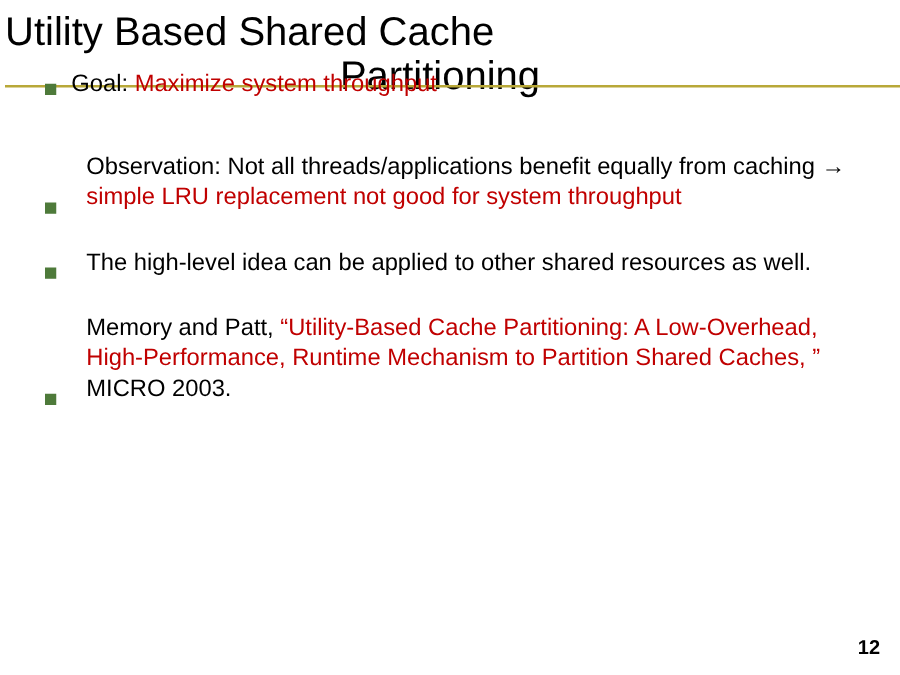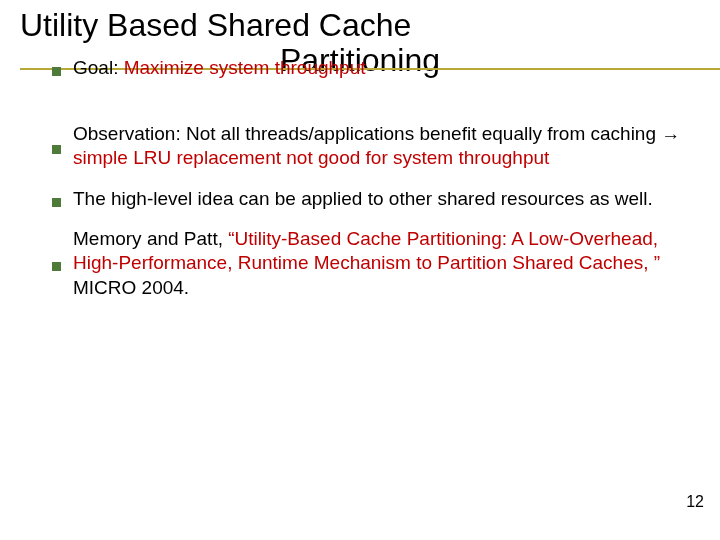--- a/index.html
+++ b/index.html
@@ -1,30 +1,30 @@
 <!DOCTYPE html>
 <html><head>
 <meta charset="utf-8">
 <style>
   * { margin: 0; padding: 0; box-sizing: border-box; }
   html, body { width: 720px; height: 540px; background: #fff; font-family: Arial, Helvetica, sans-serif; color: #000; }
-  .slide { position: relative; width: 720px; height: 540px; padding: 8px 20px 0 20px; }
+  .slide { position: relative; width: 720px; height: 540px; padding: 8px 20px 0 4px; }
   .title-wrap { position: relative; height: 94px; }
   .title { font-size: 32px; font-weight: 400; line-height: 1.1; }
   .title .line2 { position: relative; text-align: center; }
   .rule { border: 0; border-top: 2px solid #b8a838; position: absolute; left: 0; right: -20px; top: 60px; }
   .overlay-bullet { position: absolute; top: 48px; left: 32px; display: flex; align-items: center; gap: 12px; }
   .content { padding-left: 32px; padding-right: 10px; }
-  .group { margin-top: 16px; }
+  .group { margin-top: 28px; }
   .group.first { margin-top: 20px; }
-  .item { display: flex; align-items: center; gap: 12px; margin-bottom: 4px; }
+  .item { display: flex; align-items: flex-end; gap: 24px; margin-bottom: 4px; }
   .sq { width: 9px; height: 9px; background: #4e7a3a; flex: 0 0 auto; margin-top: 7px; }
   .txt { font-size: 19px; line-height: 1.28; }
   .red { color: #c00000; }
-  .pagenum { position: absolute; right: 16px; bottom: 29px; font-size: 16px; }
+  .pagenum { position: absolute; right: 16px; bottom: 12px; font-size: 16px; font-weight: bold; }
 </style>
 </head>
 <body>
 
 <div class="slide">
 
   <div class="title-wrap">
     <div class="title">
       <div>Utility Based Shared Cache</div>
       <div class="line2">Partitioning</div>
@@ -48,20 +48,20 @@
     <div class="group">
       <div class="item">
         <span class="sq"></span>
         <span class="txt"><span>The high-level idea can be applied to other shared resources as well.</span><span class="red"></span><span></span></span>
       </div>
     </div>
 
     <div class="group">
       <div class="item">
         <span class="sq"></span>
-        <span class="txt"><span>Memory and Patt, </span><span class="red">“Utility-Based Cache Partitioning: A Low-Overhead, High-Performance, Runtime Mechanism to Partition Shared Caches, ”</span><span> MICRO 2004.</span></span>
+        <span class="txt"><span>Memory and Patt, </span><span class="red">“Utility-Based Cache Partitioning: A Low-Overhead, High-Performance, Runtime Mechanism to Partition Shared Caches, ”</span><span> MICRO 2003.</span></span>
       </div>
     </div>
 
   </div>
 
   <div class="pagenum">12</div>
 </div>
 
 </body></html>

